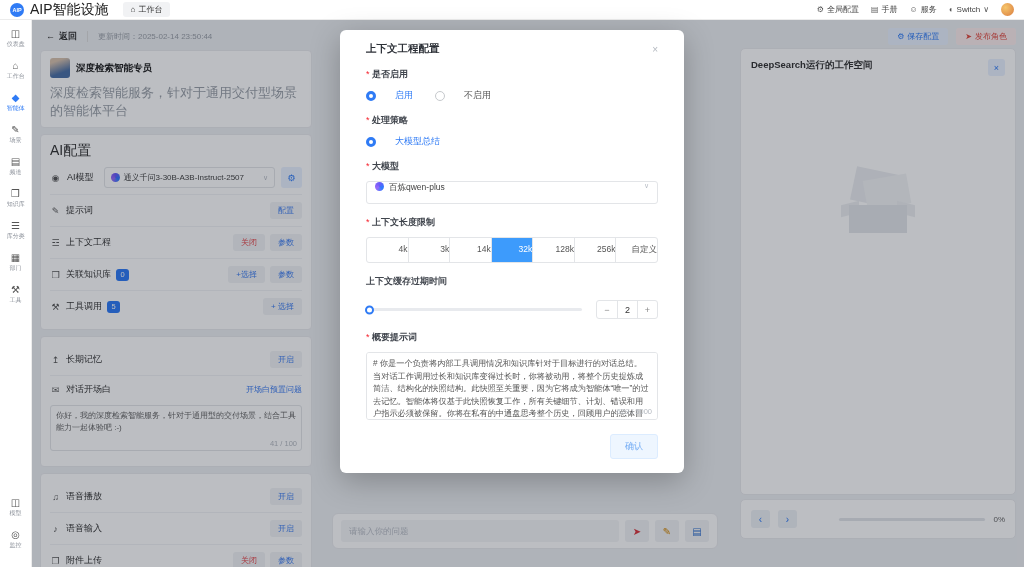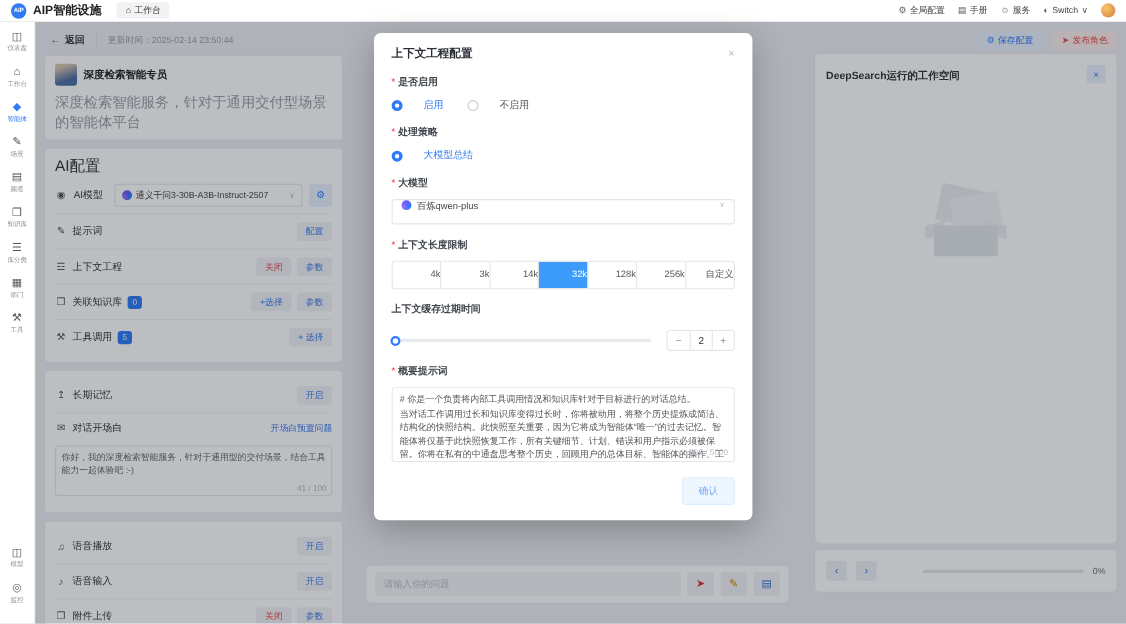--- a/index.html
+++ b/index.html
@@ -3,21 +3,21 @@
 <meta charset="utf-8">
 <style>
   *{box-sizing:border-box;margin:0;padding:0}
   html,body{width:1024px;height:567px;overflow:hidden}
   body{font-family:"Liberation Sans","DejaVu Sans",sans-serif;font-size:9px;color:#333;background:#eef0f3;position:relative}
   button{font-family:inherit;border:none;background:none;cursor:pointer}
 
   
   .topbar{position:absolute;top:0;left:0;right:0;height:20px;background:#fff;border-bottom:1px solid #ececec;display:flex;align-items:center;padding:0 10px;z-index:40}
   .brand-logo{width:14px;height:14px;border-radius:50%;background:#2f7bf5;color:#fff;font-size:5.5px;font-weight:bold;display:flex;align-items:center;justify-content:center;margin-right:6px}
-  .app-title{font-weight:bold;font-size:11px;color:#222}
+  .app-title{font-weight:normal;font-size:14px;color:#222}
   .tab-pill{margin-left:14px;background:#f1f2f4;border-radius:3px;padding:2px 8px;font-size:8px;color:#333;display:flex;align-items:center;gap:3px}
   .topbar-right{margin-left:auto;display:flex;align-items:center;gap:12px;font-size:8px;color:#444}
   .tr-item{display:flex;align-items:center;gap:3px;cursor:pointer}
   .tr-ico{font-size:8px;color:#555}
   .avatar{width:13px;height:13px;border-radius:50%;background:radial-gradient(circle at 35% 35%,#f6c66b,#d97b3f)}
 
   
   .rail{position:absolute;top:20px;left:0;bottom:0;width:32px;background:#fff;border-right:1px solid #ececec;display:flex;flex-direction:column;align-items:center;padding:8px 0 6px;z-index:40}
   .rail-item{display:flex;flex-direction:column;align-items:center;gap:1px;margin-bottom:11px;cursor:pointer;color:#555}
   .rail-item .g{font-size:10px;line-height:11px}
@@ -70,39 +70,39 @@
   .chat-input{flex:1;height:22px;background:#f4f5f7;border:none;border-radius:3px;padding:0 8px;font-size:8.5px;color:#333;font-family:inherit}
   .chat-input::placeholder{color:#b9bec6}
   .cbtn{width:24px;height:22px;border-radius:3px;background:#f1f3f5;display:flex;align-items:center;justify-content:center;font-size:10px}
   .cbtn.send{color:#d9363e}
   .cbtn.pen{color:#d48806}
   .cbtn.doc{color:#2f6fce}
 
   
   .col-right{position:absolute;right:8px;top:28px;width:276px;bottom:6px}
   .ws-card{position:absolute;top:0;left:0;right:0;bottom:66px;background:#fff;border:1px solid #e9eaee;border-radius:5px;padding:10px;display:flex;flex-direction:column}
-  .ws-head{display:flex;align-items:flex-end}
+  .ws-head{display:flex;align-items:flex-start}
   .ws-title{font-weight:bold;font-size:9.5px;color:#333}
   .ws-close{margin-left:auto;width:17px;height:17px;border-radius:3px;background:#e9f1ff;color:#2f7bf5;font-size:9px;display:flex;align-items:center;justify-content:center}
   .ws-empty{flex:0 0 auto;margin-top:95px;display:flex;flex-direction:column;align-items:center}
   .ebox{position:relative;width:78px;height:62px;margin-bottom:14px}
   .ebox .lid{position:absolute;left:14px;top:0;width:50px;height:34px;background:#eceef1;transform:rotate(12deg)}
   .ebox .lid2{position:absolute;left:26px;top:6px;width:44px;height:30px;background:#f3f4f6;transform:rotate(-10deg)}
   .ebox .body{position:absolute;left:10px;bottom:0;width:58px;height:28px;background:#e3e6ea}
   .ebox .flap{position:absolute;left:2px;bottom:18px;width:18px;height:12px;background:#edeff2;transform:skewY(-14deg)}
   .ebox .flap.r{left:auto;right:2px;transform:skewY(14deg)}
   .empty-text{font-size:8px;color:#9aa0a8;text-align:center}
   .nav-card{position:absolute;bottom:22px;left:0;right:0;height:40px;background:#fff;border:1px solid #e9eaee;border-radius:5px;display:flex;align-items:center;gap:8px;padding:0 10px}
   .nav-btn{width:19px;height:18px;border-radius:3px;background:#eef1f5;color:#2f7bf5;font-size:10px;display:flex;align-items:center;justify-content:center}
   .prog-track{flex:1;height:3px;background:#e2e5e9;border-radius:2px;margin-left:34px}
   .prog-label{font-size:8px;color:#666}
 
   
   .mask{position:absolute;inset:0;background:rgba(15,22,36,.28);z-index:50}
-  .modal{position:absolute;left:340px;top:30px;width:344px;background:#fff;border-radius:6px;box-shadow:0 8px 30px rgba(0,0,0,.25);z-index:60;padding:12px 16px 14px}
+  .modal{position:absolute;left:340px;top:30px;width:344px;background:#fff;border-radius:6px;box-shadow:0 8px 30px rgba(0,0,0,.25);z-index:60;padding:12px 26px 14px}
   .m-head{display:flex;align-items:center;margin-bottom:4px}
   .m-title{font-weight:bold;font-size:10.5px;color:#2b2f36}
   .m-close{margin-left:auto;color:#b4b9c0;font-size:10px}
   .flabel{margin-top:12px;font-size:9px;color:#40454d;font-weight:bold}
   .flabel.req::before{content:"* ";color:#f5222d;font-weight:normal}
   .radio-row{display:flex;gap:22px;margin-top:8px}
   .radio{display:inline-flex;align-items:center;gap:19px;font-size:9px;color:#555}
   .rdot{width:10px;height:10px;border:1px solid #c6c9cd;border-radius:50%;background:#fff;flex:0 0 auto}
   .radio.sel{color:#2f7bf5}
   .radio.sel .rdot{border:3px solid #2f7bf5}

